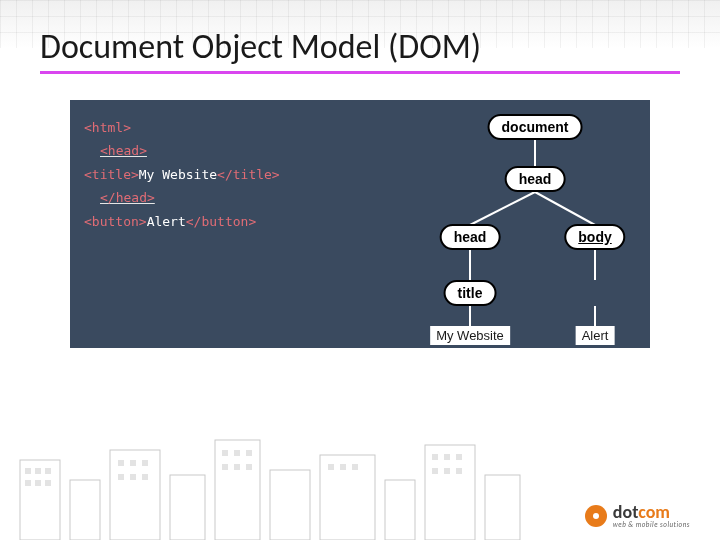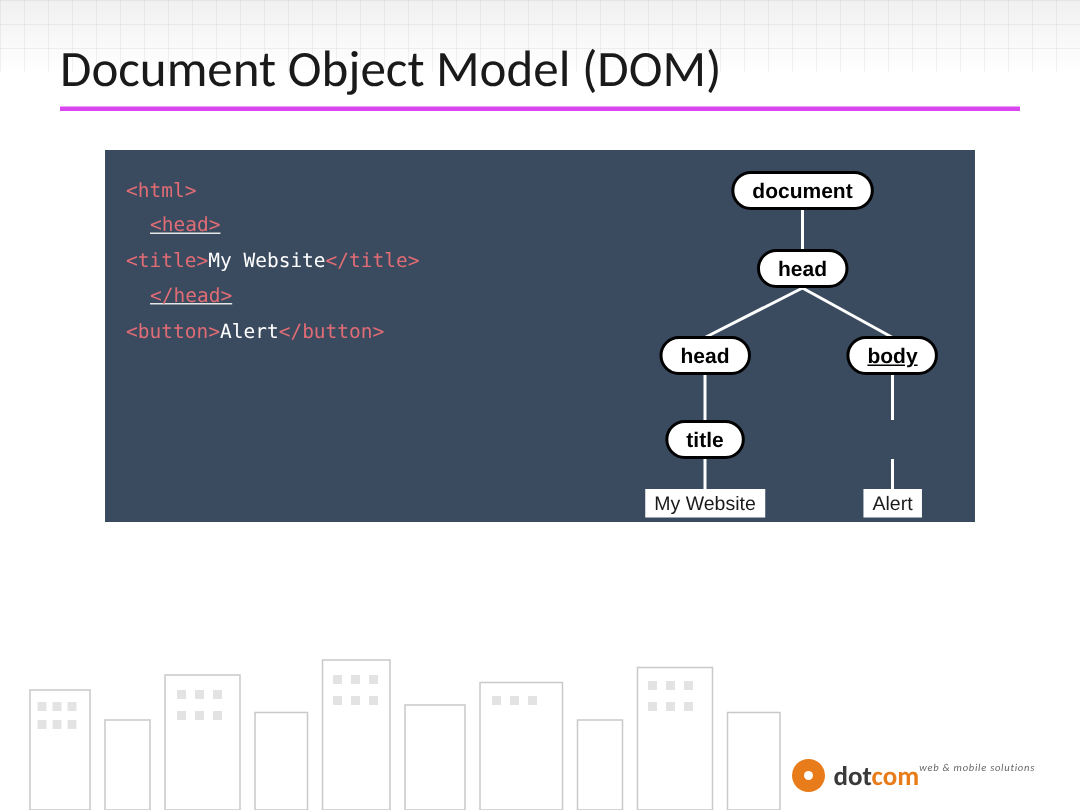--- a/index.html
+++ b/index.html
@@ -112,20 +112,21 @@
   .logo-dot::after {
     content: "";
     position: absolute;
     left: 8px; top: 8px;
     width: 6px; height: 6px;
     background: #fff;
     border-radius: 50%;
   }
   .logo-text {
     display: flex;
+    flex-direction: column;
     line-height: 1;
   }
   .logo-main {
     font-size: 18px;
     font-weight: 700;
   }
   .logo-main .dot-word { color: #3a3a3a; }
   .logo-main .com-word { color: #e87b1a; }
   .logo-sub {
     font-size: 7px;

